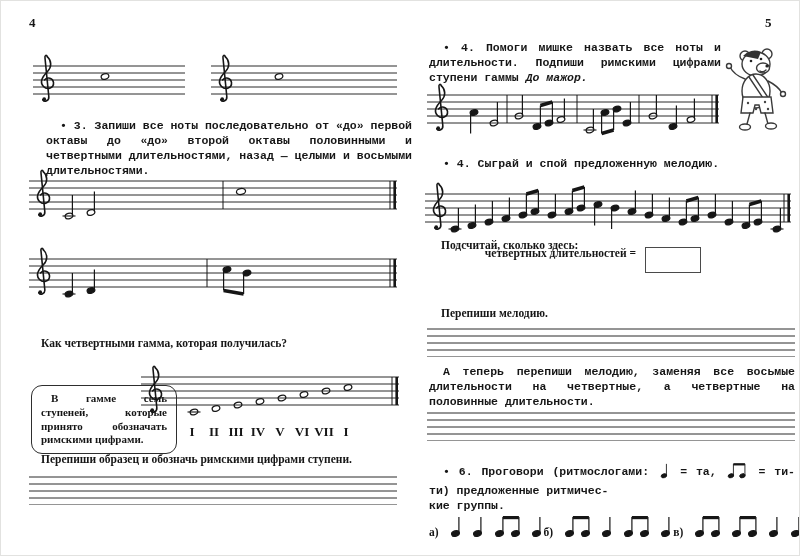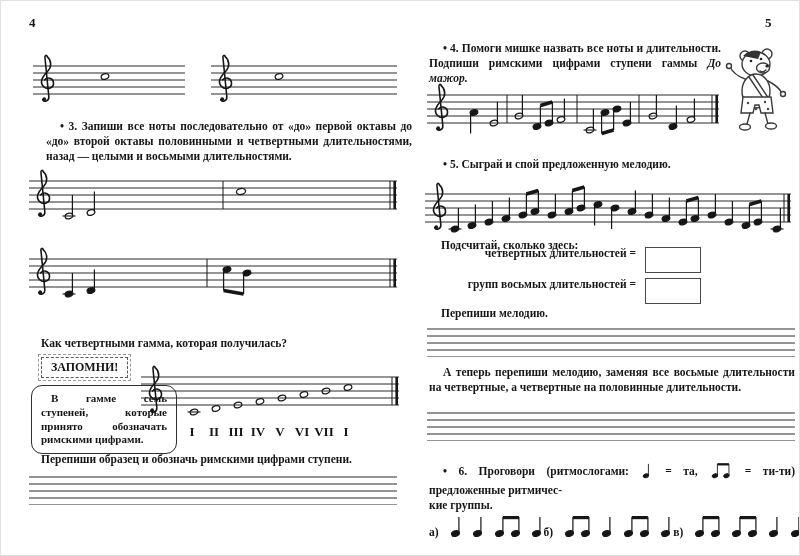--- a/index.html
+++ b/index.html
@@ -4,21 +4,21 @@
 <style>
   html,body{margin:0;padding:0;background:#f3f3f1;}
   .spread{
     position:relative;width:800px;height:556px;background:#ffffff;
     margin:0 auto;border:1px solid #e2e2e0;box-sizing:border-box;
     font-family:"Liberation Serif", serif;font-weight:bold;color:#161616;
     overflow:hidden;
   }
   .abs{position:absolute;}
   .pnum{font-size:13px;}
-  .para{margin:0;font-size:11.5px;line-height:1.3;text-align:justify;text-indent:14px;}
+  .para{margin:0;font-size:11.5px;line-height:1.3;text-align:justify;text-indent:14px;font-family:Liberation Mono, monospace;}
   .line{margin:0;font-size:11.5px;text-indent:10px;}
   .mini-staves{display:flex;gap:26px;}
   .badge{
     font-size:12px;padding:2px 9px;border:1px dashed #5a5a5a;
     outline:1px dashed #9a9a9a;outline-offset:2.5px;background:#fff;
   }
   .rbox{
     width:126px;border:1.5px solid #2e2e2e;border-radius:11px;
     padding:6px 9px;font-size:11px;line-height:1.25;text-align:justify;background:#fff;
   }
@@ -114,21 +114,20 @@
       <line x1="65.4" y1="46.5" x2="65.4" y2="26.5" stroke="#161616" stroke-width="1.2"></line>
       <ellipse cx="198" cy="26.5" rx="3.9" ry="2.7" transform="rotate(-18 198 26.5)" fill="#161616" stroke="#161616" stroke-width="1.25"></ellipse>
       <ellipse cx="218" cy="30" rx="3.9" ry="2.7" transform="rotate(-18 218 30)" fill="#161616" stroke="#161616" stroke-width="1.25"></ellipse>
       <line x1="194.6" y1="27.5" x2="194.6" y2="47.5" stroke="#161616" stroke-width="1.2"></line>
       <line x1="214.6" y1="31" x2="214.6" y2="51" stroke="#161616" stroke-width="1.2"></line>
       <line x1="194.6" y1="47.5" x2="214.6" y2="51" stroke="#161616" stroke-width="3.4"></line>
     </svg>
 
   <p class="abs line" style="left:30px;top:336px;">Как четвертными гамма, которая получилась?</p>
 
-  <div class="abs badge" style="left:40px;top:356px;">ЗАПОМНИ!</div>
 
   <div class="abs rbox" style="left:30px;top:384px;">
     <span class="rtext">В гамме семь ступеней, которые принято обозначать римскими цифрами.</span>
   </div>
 
   <div class="abs" style="left:140px;top:356px;">
     <svg width="258" height="60">
         <line x1="0" y1="20" x2="258" y2="20" stroke="#2b2b2b" stroke-width="1"></line>
         <line x1="0" y1="27" x2="258" y2="27" stroke="#2b2b2b" stroke-width="1"></line>
         <line x1="0" y1="34" x2="258" y2="34" stroke="#2b2b2b" stroke-width="1"></line>
@@ -237,21 +236,21 @@
       <ellipse cx="200" cy="46" rx="3.9" ry="2.7" transform="rotate(-18 200 46)" fill="#161616" stroke="#161616" stroke-width="1.25"></ellipse>
       <line x1="203.4" y1="45" x2="203.4" y2="25" stroke="#161616" stroke-width="1.2"></line>
       <ellipse cx="226" cy="39" rx="3.9" ry="2.7" transform="rotate(-18 226 39)" fill="none" stroke="#161616" stroke-width="1.25"></ellipse>
       <line x1="229.4" y1="38" x2="229.4" y2="18" stroke="#161616" stroke-width="1.2"></line>
       <ellipse cx="246" cy="49.5" rx="3.9" ry="2.7" transform="rotate(-18 246 49.5)" fill="#161616" stroke="#161616" stroke-width="1.25"></ellipse>
       <line x1="249.4" y1="48.5" x2="249.4" y2="28.5" stroke="#161616" stroke-width="1.2"></line>
       <ellipse cx="264" cy="42.5" rx="3.9" ry="2.7" transform="rotate(-18 264 42.5)" fill="none" stroke="#161616" stroke-width="1.25"></ellipse>
       <line x1="267.4" y1="41.5" x2="267.4" y2="21.5" stroke="#161616" stroke-width="1.2"></line>
     </svg>
 
-  <p class="abs para" style="left:428px;top:156px;width:360px;">• 5. Сыграй и спой предложенную мелодию.</p>
+  <p class="abs para" style="left:428px;top:156px;width:360px;">• 4. Сыграй и спой предложенную мелодию.</p>
 
   <svg class="abs" style="left:424px;top:178px;" width="366" height="62">
       <line x1="0" y1="15" x2="366" y2="15" stroke="#2b2b2b" stroke-width="1"></line>
       <line x1="0" y1="22" x2="366" y2="22" stroke="#2b2b2b" stroke-width="1"></line>
       <line x1="0" y1="29" x2="366" y2="29" stroke="#2b2b2b" stroke-width="1"></line>
       <line x1="0" y1="36" x2="366" y2="36" stroke="#2b2b2b" stroke-width="1"></line>
       <line x1="0" y1="43" x2="366" y2="43" stroke="#2b2b2b" stroke-width="1"></line>
       <line x1="359" y1="15" x2="359" y2="43" stroke="#161616" stroke-width="1"></line>
       <rect x="362.4" y="15" width="2.6" height="28" fill="#161616"></rect>
       <g transform="translate(3 15)" fill="none" stroke="#161616" stroke-width="1.6" stroke-linecap="round">
@@ -308,24 +307,20 @@
       <ellipse cx="352" cy="50" rx="3.9" ry="2.7" transform="rotate(-18 352 50)" fill="#161616" stroke="#161616" stroke-width="1.25"></ellipse>
       <line x1="355.4" y1="49" x2="355.4" y2="29" stroke="#161616" stroke-width="1.2"></line>
     </svg>
 
   <p class="abs line" style="left:430px;top:238px;">Подсчитай, сколько здесь:</p>
 
   <div class="abs count-row" style="left:428px;top:246px;">
     <span>четвертных длительностей =</span>
     <span class="answer-box"></span>
   </div>
-  <div class="abs count-row" style="left:428px;top:277px;">
-    <span>групп восьмых длительностей =</span>
-    <span class="answer-box"></span>
-  </div>
 
   <p class="abs line" style="left:430px;top:306px;">Перепиши мелодию.</p>
   <svg class="abs" style="left:426px;top:326px;" width="368" height="30">
       <line x1="0" y1="2" x2="368" y2="2" stroke="#2b2b2b" stroke-width="1"></line>
       <line x1="0" y1="9" x2="368" y2="9" stroke="#2b2b2b" stroke-width="1"></line>
       <line x1="0" y1="16" x2="368" y2="16" stroke="#2b2b2b" stroke-width="1"></line>
       <line x1="0" y1="23" x2="368" y2="23" stroke="#2b2b2b" stroke-width="1"></line>
       <line x1="0" y1="30" x2="368" y2="30" stroke="#2b2b2b" stroke-width="1"></line>
     </svg>
 

